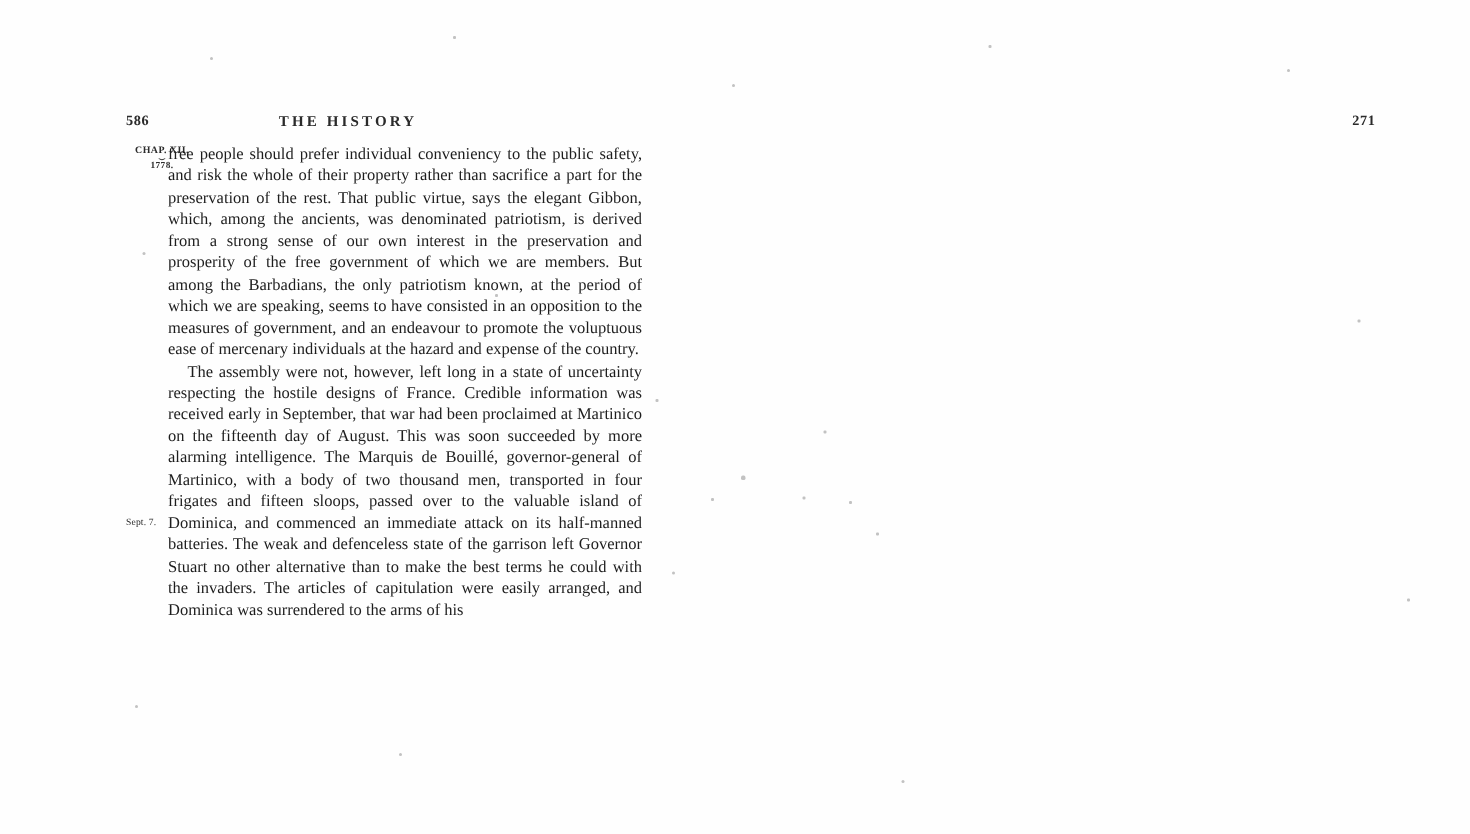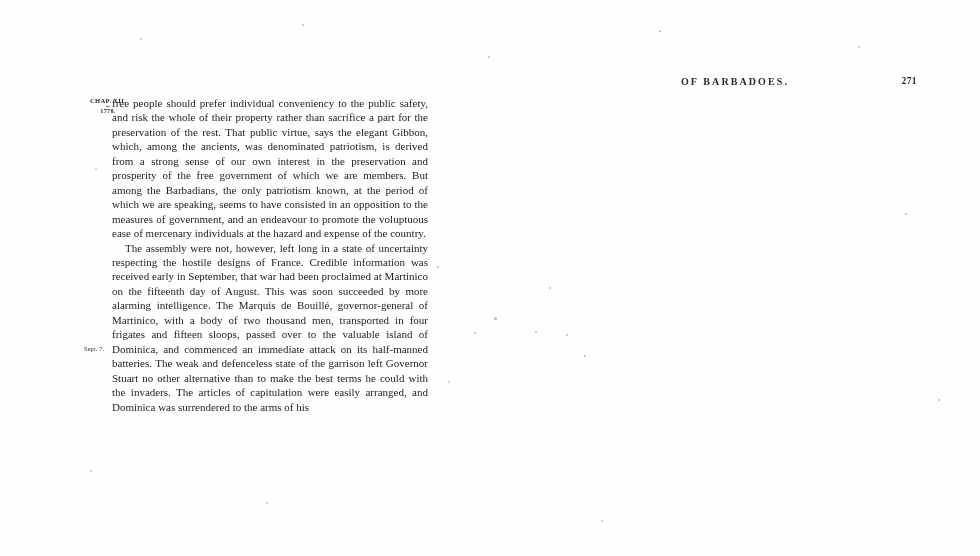--- a/index.html
+++ b/index.html
@@ -168,38 +168,41 @@
   <div class="speckle" style="left:266px; top:502px; width:2px; height:2px;"></div>
   <div class="speckle" style="left:601px; top:520px; width:2px; height:2px;"></div>
   <div class="speckle" style="left:905px; top:213px; width:1.5px; height:1.5px;"></div>
   <div class="speckle" style="left:938px; top:399px; width:1.5px; height:1.5px;"></div>
   <div class="speckle" style="left:330px; top:196px; width:1.5px; height:1.5px;"></div>
 
   <div class="spread">
 
     <div class="page page-left">
 
+      <div class="head-row">
+        <div class="folio">586</div>
+        <div class="runhead">THE HISTORY</div>
+      </div>
 
       <div class="margin-chap chap-left">
         <span class="mc-chap">CHAP. XII.</span>
         <span class="mc-brace">⌣</span>
         <span class="mc-year">1778.</span>
       </div>
 
       <div class="margin-note plain note-sept7">Sept. 7.</div>
 
       <div class="textblock">
         <p class="noindent">free people should prefer individual conveniency to the public safety, and risk the whole of their property rather than sacrifice a part for the preservation of the rest. That public virtue, says the elegant Gibbon, which, among the ancients, was denominated patriotism, is derived from a strong sense of our own interest in the preservation and prosperity of the free government of which we are members. But among the Barbadians, the only patriotism known, at the period of which we are speaking, seems to have consisted in an opposition to the measures of government, and an endeavour to promote the voluptuous ease of mercenary individuals at the hazard and expense of the country.</p>
         <p>The assembly were not, however, left long in a state of uncertainty respecting the hostile designs of France. Credible information was received early in September, that war had been proclaimed at Martinico on the fifteenth day of August. This was soon succeeded by more alarming intelligence. The Marquis de Bouillé, governor-general of Martinico, with a body of two thousand men, transported in four frigates and fifteen sloops, passed over to the valuable island of Dominica, and commenced an immediate attack on its half-manned batteries. The weak and defenceless state of the garrison left Governor Stuart no other alternative than to make the best terms he could with the invaders. The articles of capitulation were easily arranged, and Dominica was surrendered to the arms of his</p>
       </div>
     </div>
 
     <div class="page page-right">
 
       <div class="head-row">
-        <div class="runhead">OF BARBADOES.</div>
         <div class="folio">271</div>
       </div>
 
     </div>
 
   </div>
 </div>
 
 </body></html>

